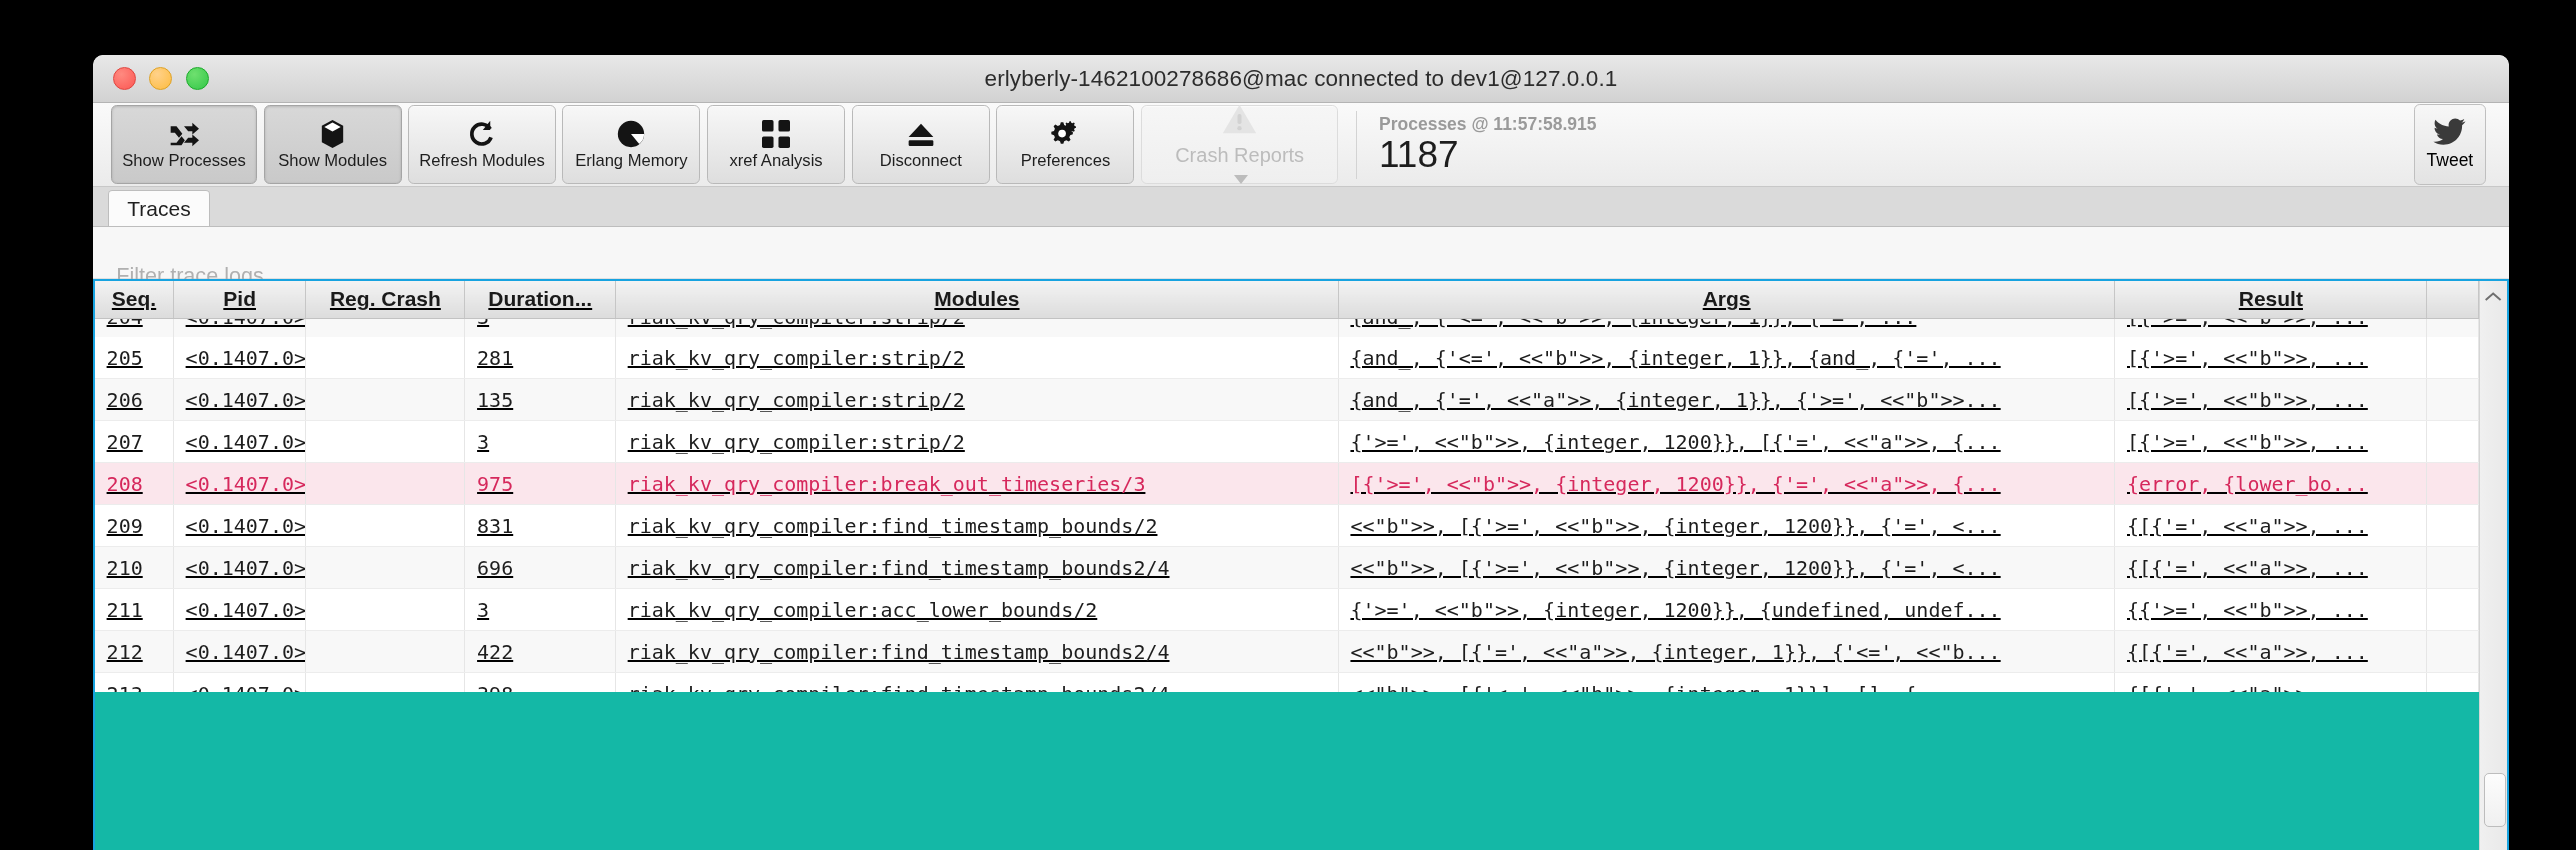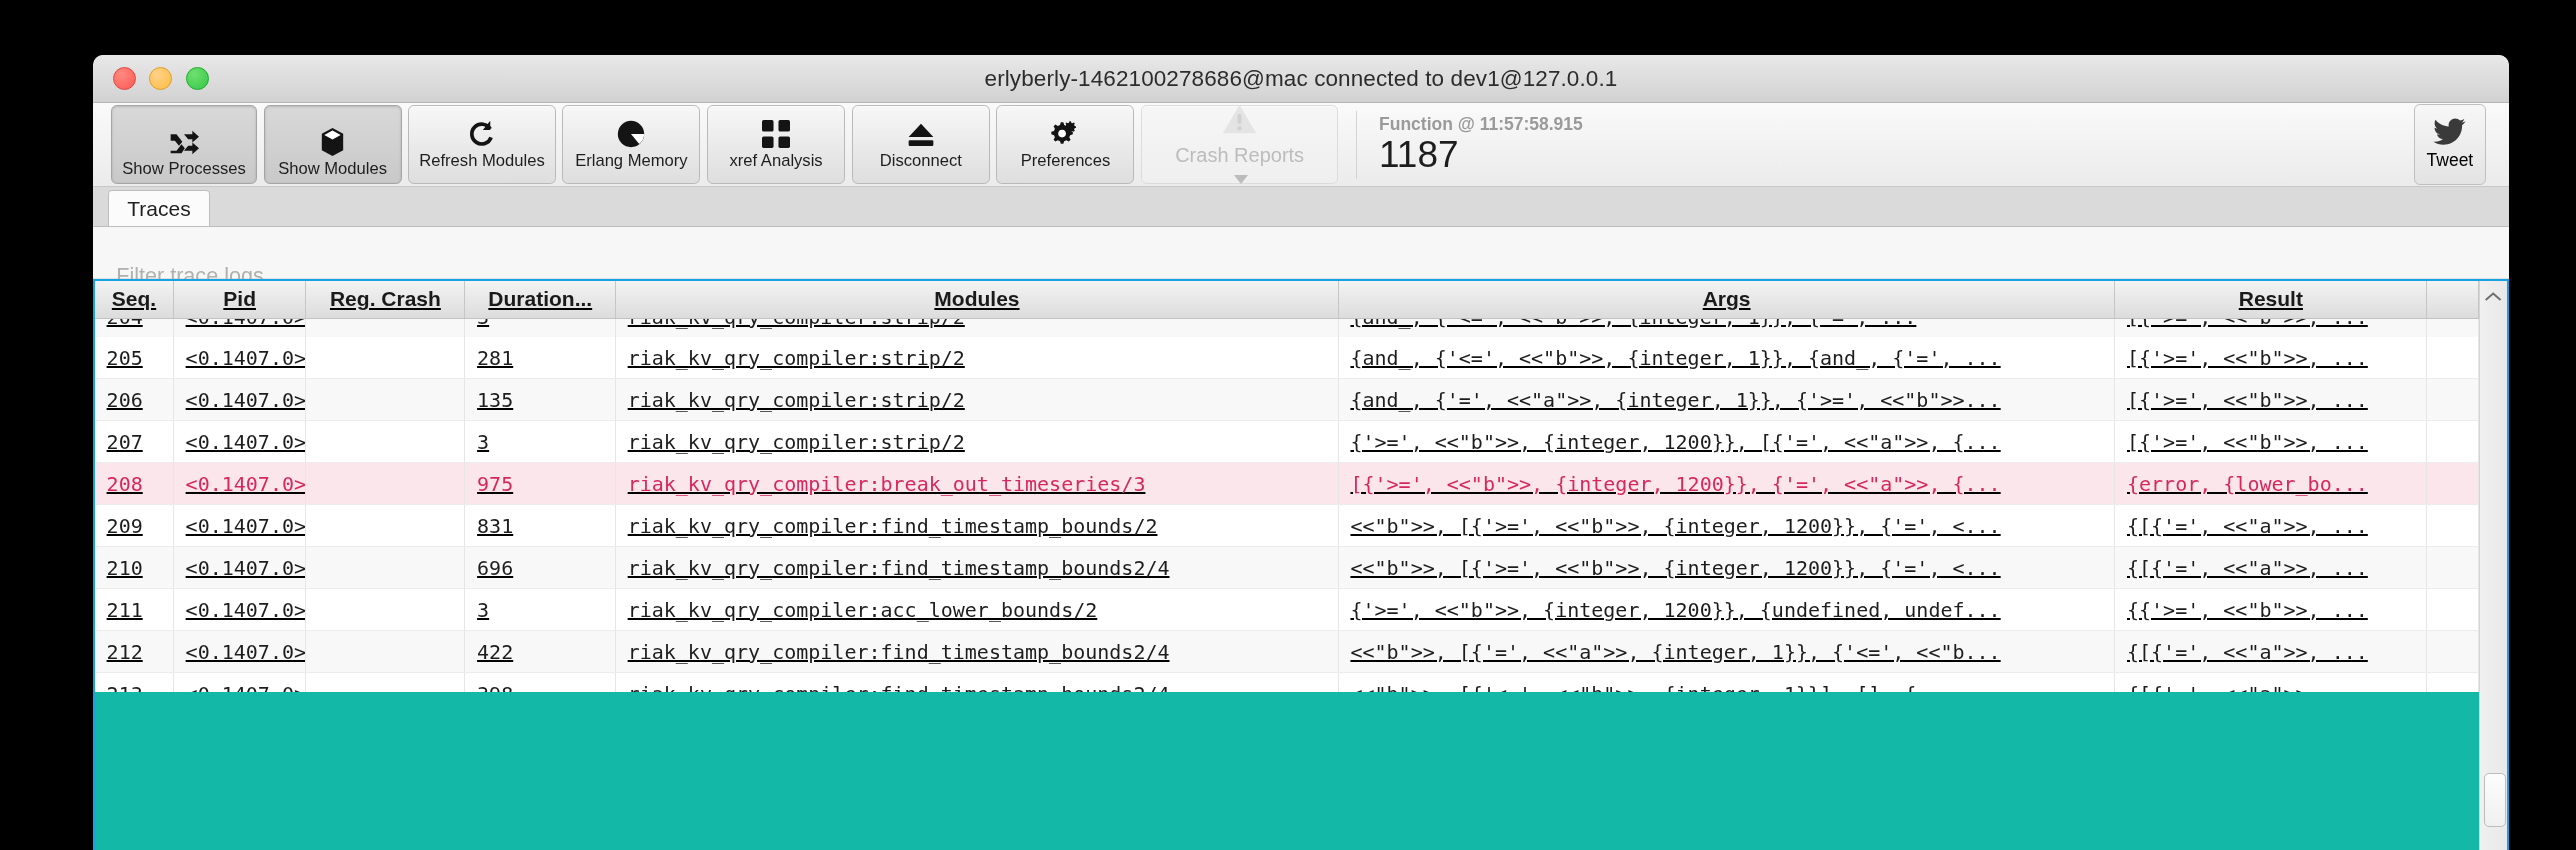--- a/index.html
+++ b/index.html
@@ -91,21 +91,20 @@
     align-items: center;
     justify-content: center;
     gap: 2.5px;
     box-shadow: 0 0.8px 0 rgba(255,255,255,0.8) inset;
     cursor: default;
   }
   .tool-btn.pressed {
     background: linear-gradient(#d8d8d8, #c9c9c9);
     border-color: #a5a5a5;
     box-shadow: 0 0.8px 2.5px rgba(0,0,0,0.18) inset;
-    justify-content: flex-end;
   }
   .tool-btn.disabled {
     background: linear-gradient(#f6f6f6, #efefef);
     border: 0.8px solid #dcdcdc;
     color: #b9b9b9;
     flex-direction: column;
     gap: 10px;
     min-width: 175px;
     align-items: center;
   }
@@ -444,21 +443,21 @@
           <path d="M21 2 L41 36 L1 36 Z"></path>
           <rect x="18.6" y="13" width="4.8" height="12" rx="2" fill="#d2d2d2"></rect>
           <circle cx="21" cy="30" r="2.6" fill="#d2d2d2"></circle>
         </svg>
       </span>
       <span class="tb-label">Crash Reports</span>
       <span class="caret-down"></span>
     </div>
 
     <div id="processes-panel">
-      <div id="processes-label">Function @ 11:57:58.915</div>
+      <div id="processes-label">Processes @ 11:57:58.915</div>
       <div id="processes-count">1187</div>
     </div>
 
     <div id="toolbar-spacer"></div>
 
     <div id="tweet-btn">
       <span class="tb-icon">
         <svg width="33" height="28" viewBox="0 0 40 34" fill="#3a3a3a">
           <path d="M39 4.3c-1.4.7-3 1.1-4.6 1.3 1.7-1 2.9-2.6 3.5-4.5-1.6.9-3.3 1.6-5.1 2C31.3 1.4 29.2.5 26.9.5c-4.4 0-8 3.6-8 8 0 .6.1 1.2.2 1.8C12.5 10 6.8 6.9 3 2.2c-.7 1.2-1.1 2.6-1.1 4.1 0 2.8 1.4 5.2 3.6 6.6-1.3 0-2.6-.4-3.6-1v.1c0 3.9 2.8 7.1 6.4 7.8-.7.2-1.4.3-2.1.3-.5 0-1 0-1.5-.1 1 3.2 3.9 5.5 7.4 5.5-2.7 2.1-6.1 3.4-9.8 3.4-.6 0-1.3 0-1.9-.1 3.5 2.2 7.7 3.6 12.2 3.6 14.7 0 22.7-12.2 22.7-22.7v-1c1.6-1.1 2.9-2.5 4-4.1z"></path>
         </svg>

